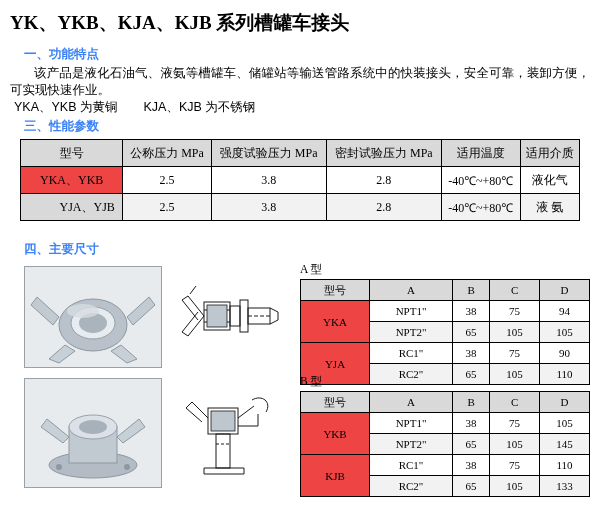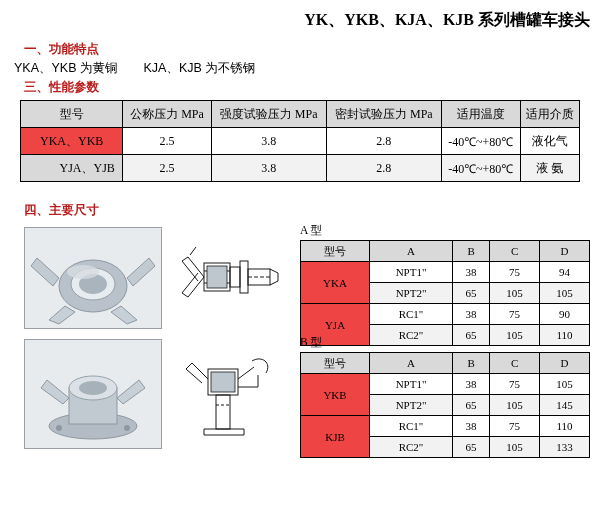--- a/index.html
+++ b/index.html
@@ -16,31 +16,31 @@
     position: relative;
   }
   .page {
     width: 600px;
     height: 516px;
     position: relative;
     box-sizing: border-box;
     padding: 0 10px;
   }
   .title {
-    text-align: right;
+    text-align: left;
     font-family: "Liberation Serif", serif;
     font-weight: bold;
-    font-size: 16px;
+    font-size: 19px;
     letter-spacing: 0px;
     padding-top: 10px;
     padding-bottom: 8px;
     color: #000;
   }
   .section-head {
-    color: #b91c1c;
+    color: #3b82f6;
     font-weight: bold;
     font-size: 12.5px;
     font-family: "Liberation Sans", sans-serif;
     margin: 2px 0 2px 14px;
   }
   .body-text {
     font-size: 12.5px;
     line-height: 17px;
     margin: 0 0 0 0;
     text-align: justify;
@@ -141,20 +141,21 @@
   svg { display:block; }
 </style>
 </head>
 <body>
 
 <div class="page">
 
   <div class="title">YK、YKB、KJA、KJB 系列槽罐车接头</div>
 
   <div class="section-head">一、功能特点</div>
+  <div class="body-text indent">该产品是液化石油气、液氨等槽罐车、储罐站等输送管路系统中的快装接头，安全可靠，装卸方便，可实现快速作业。</div>
 
   <div class="mat-line">
     <span>YKA、YKB 为黄铜</span><span class="mat-gap"></span><span>KJA、KJB 为不锈钢</span>
   </div>
 
   <div class="section-head">三、性能参数</div>
 
   <table class="spec">
     <thead>
       <tr>

